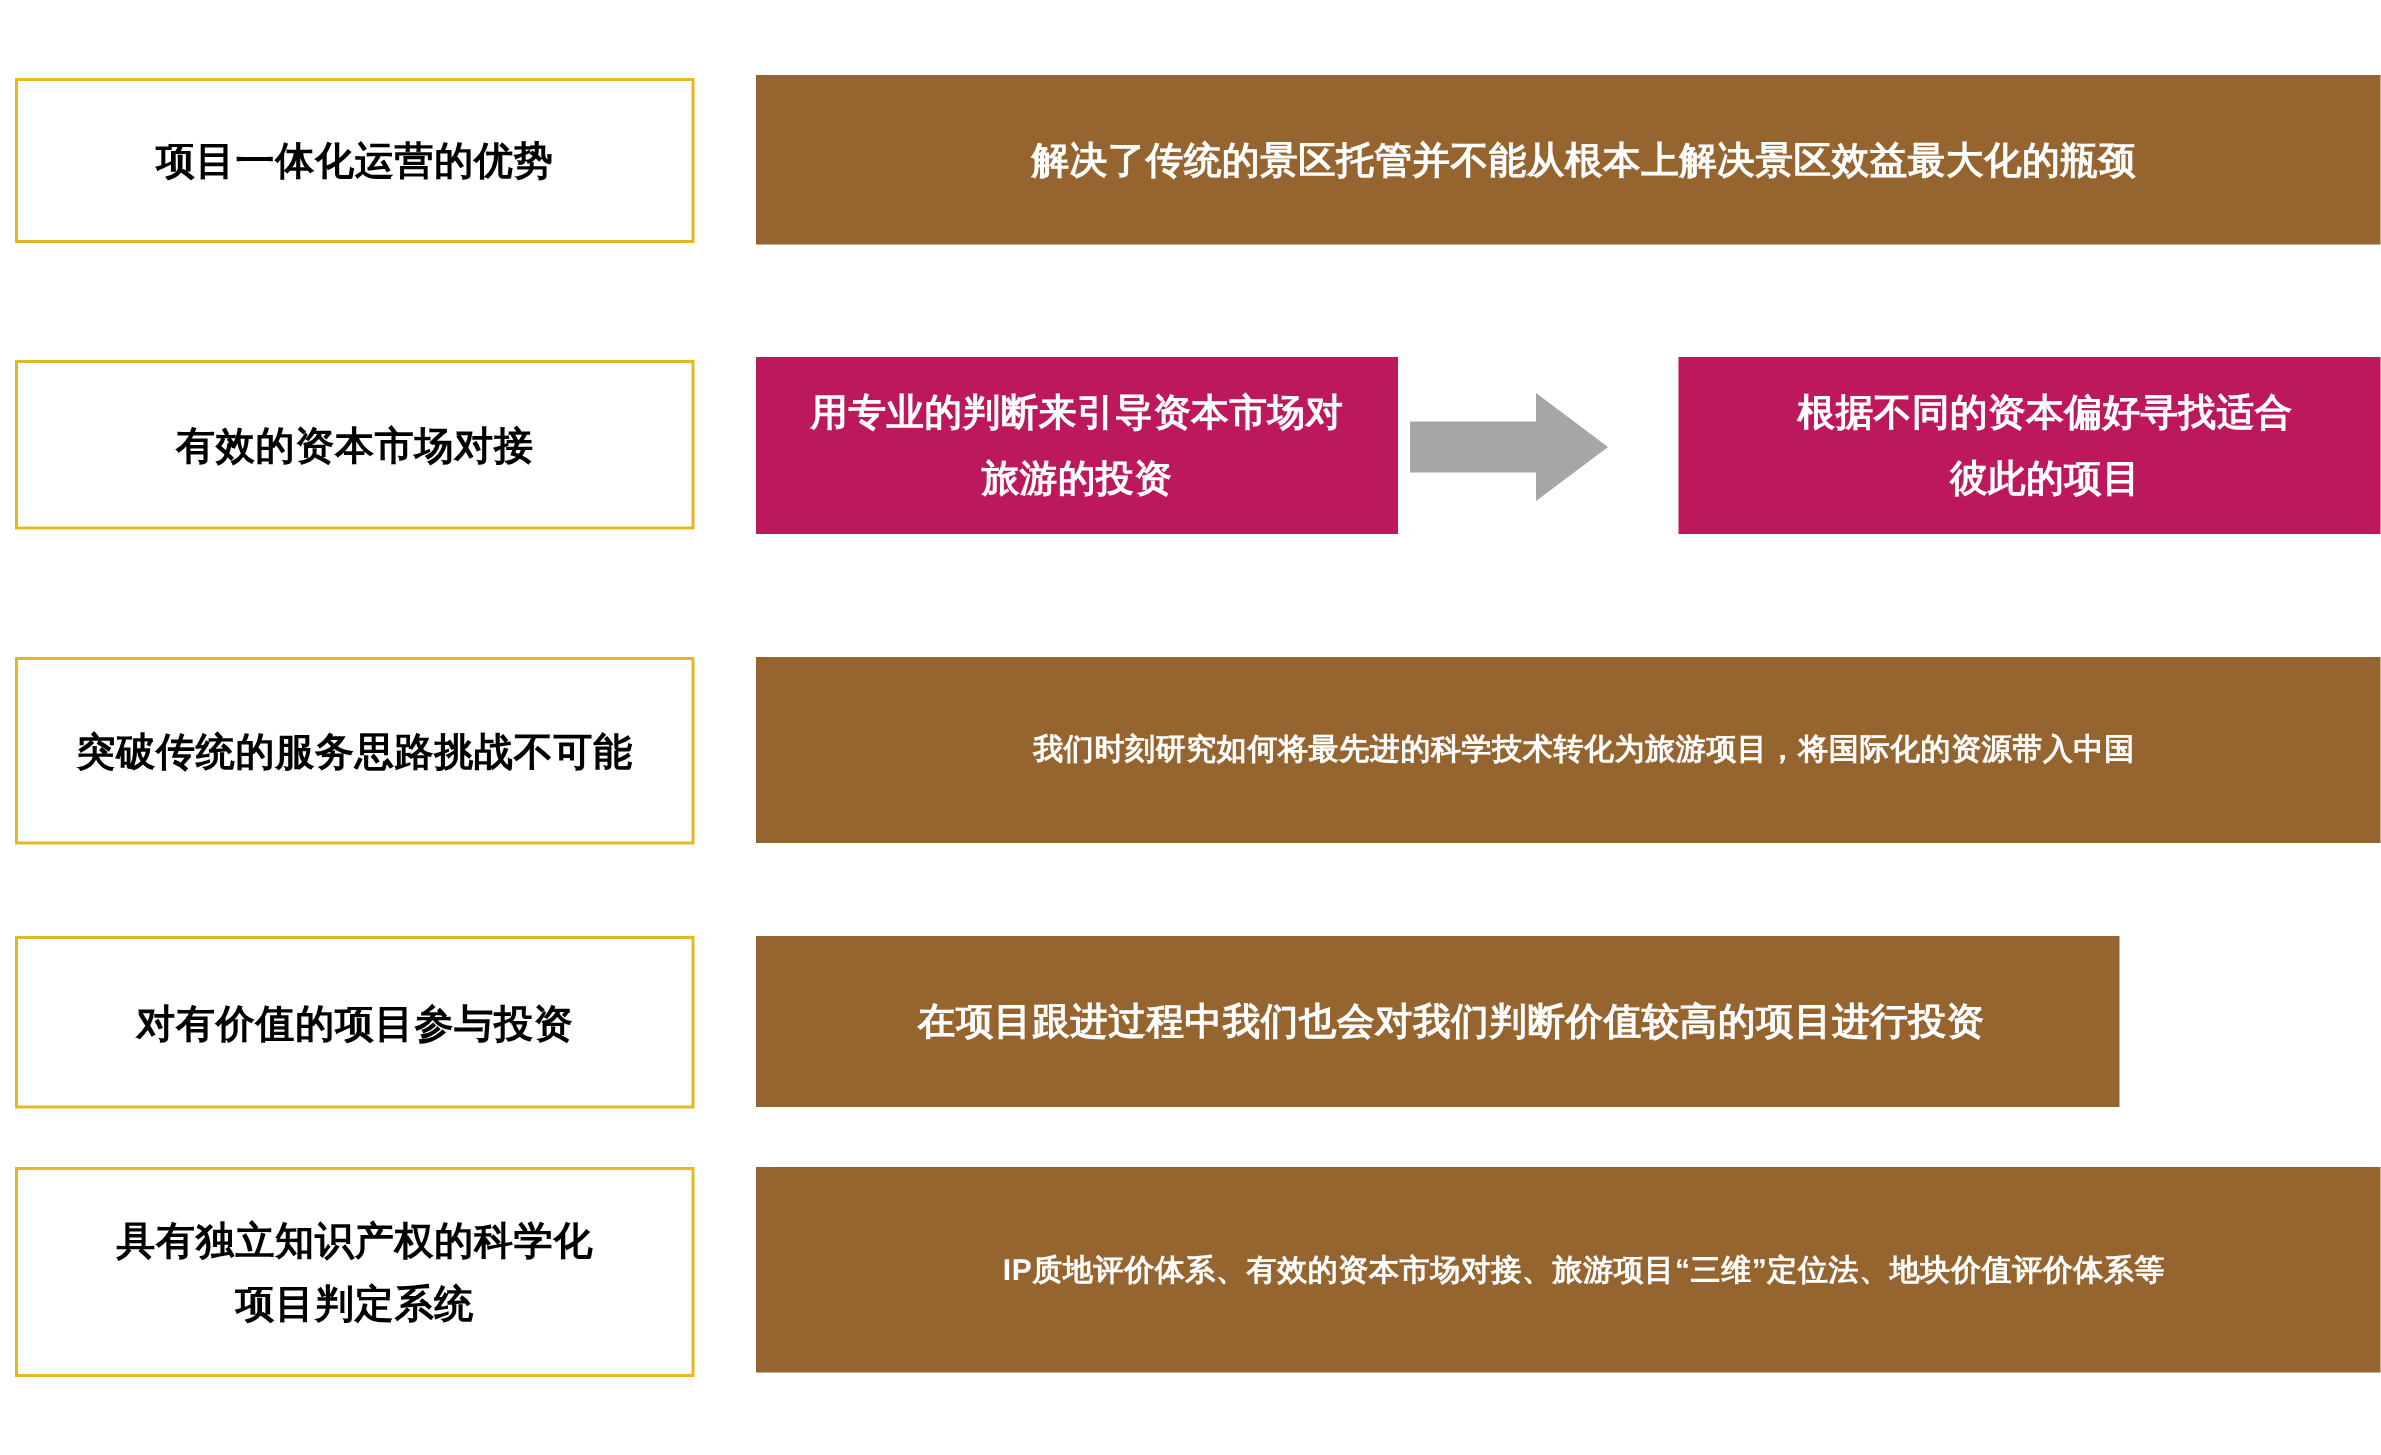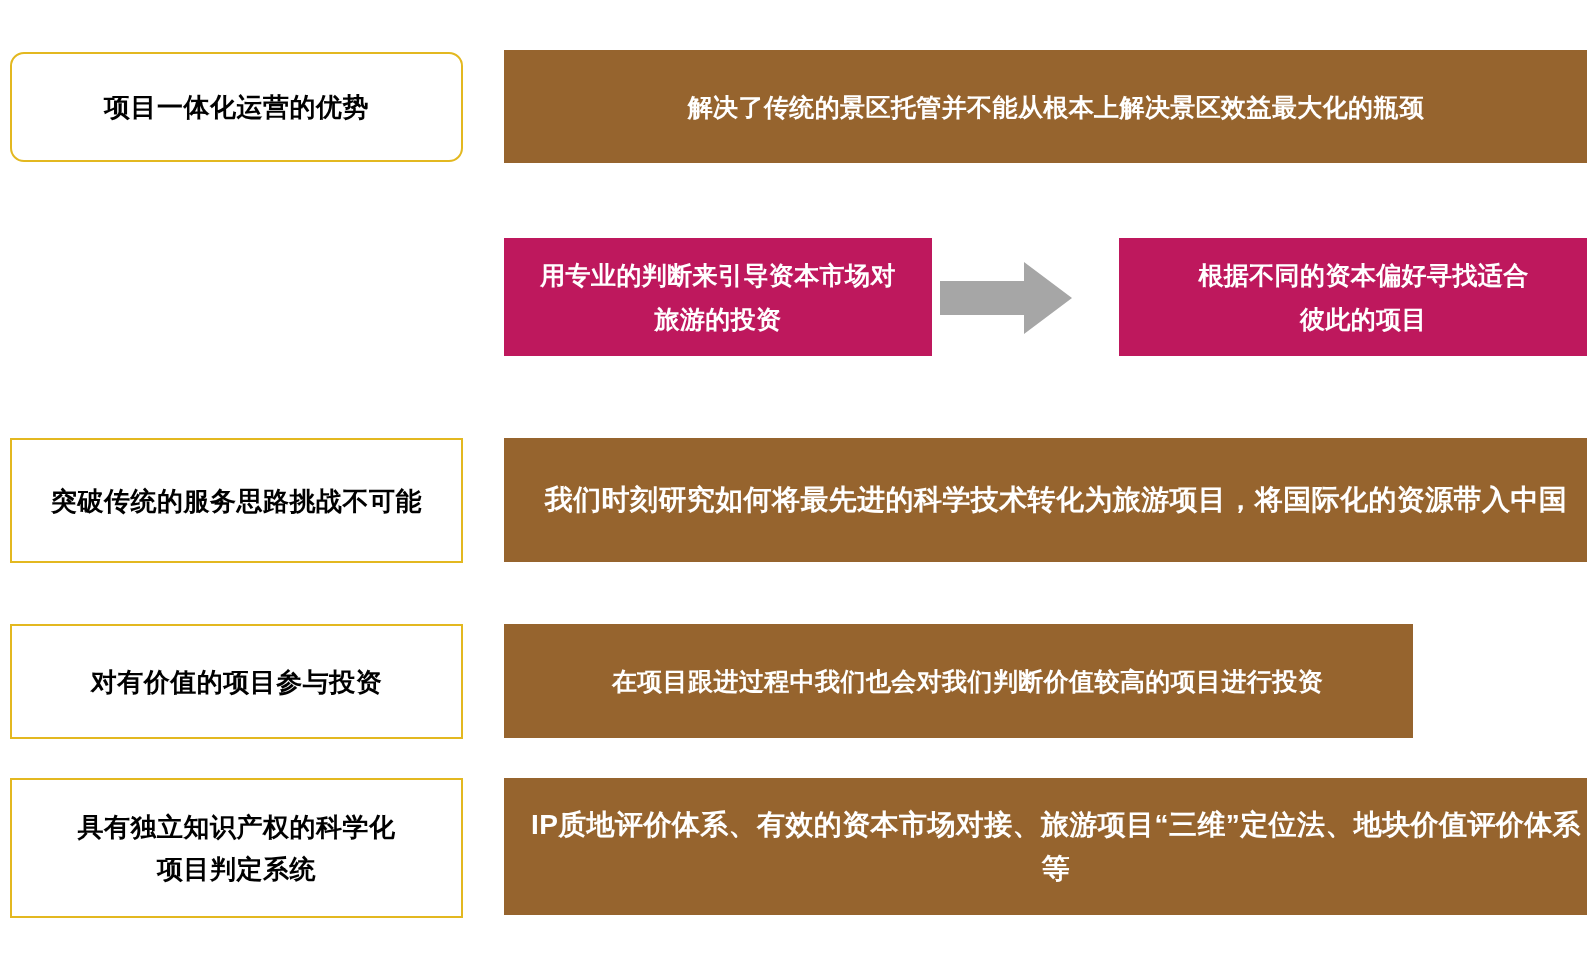--- a/index.html
+++ b/index.html
@@ -64,44 +64,47 @@
   .brown-text {
     color: #FFFFFF;
     font-weight: bold;
     font-size: 25px;
     line-height: 44px;
     letter-spacing: 0.4px;
     white-space: pre-line;
     padding: 0 16px;
   }
   .brown-text.small {
-    font-size: 28px;
+    font-size: 20px;
   }
   
   .arrow-wrap {
     position: absolute;
     display: block;
   }
   .arrow-wrap svg { display: block; }
 </style>
 </head>
 <body>
 
 <div id="slide">
 
   <div class="row" style="top:0;height:180px;">
-    <div class="label-box" style="top:52px;height:110px;border-radius:14px;">
+    <div class="label-box" style="top:52px;height:110px;">
       <span class="label-text">项目一体化运营的优势</span>
     </div>
     <div class="brown-box" style="left:483px;top:50px;width:1104px;height:113px;">
       <span class="brown-text">解决了传统的景区托管并不能从根本上解决景区效益最大化的瓶颈</span>
     </div>
   </div>
 
   <div class="row" style="top:0;height:180px;">
+    <div class="label-box" style="top:240px;height:113px;">
+      <span class="label-text">有效的资本市场对接</span>
+    </div>
     <div class="brown-box brown-dark" style="left:483px;top:238px;width:428px;height:118px;">
       <span class="brown-text">用专业的判断来引导资本市场对
 旅游的投资</span>
     </div>
 
     <div class="arrow-wrap" style="left:940px;top:262px;width:132px;height:72px;">
       <svg width="132" height="72" viewBox="0 0 132 72" xmlns="http://www.w3.org/2000/svg">
         <polygon points="0,19 84,19 84,0 132,36 84,72 84,53 0,53" fill="#A6A6A6"></polygon>
       </svg>
     </div>

